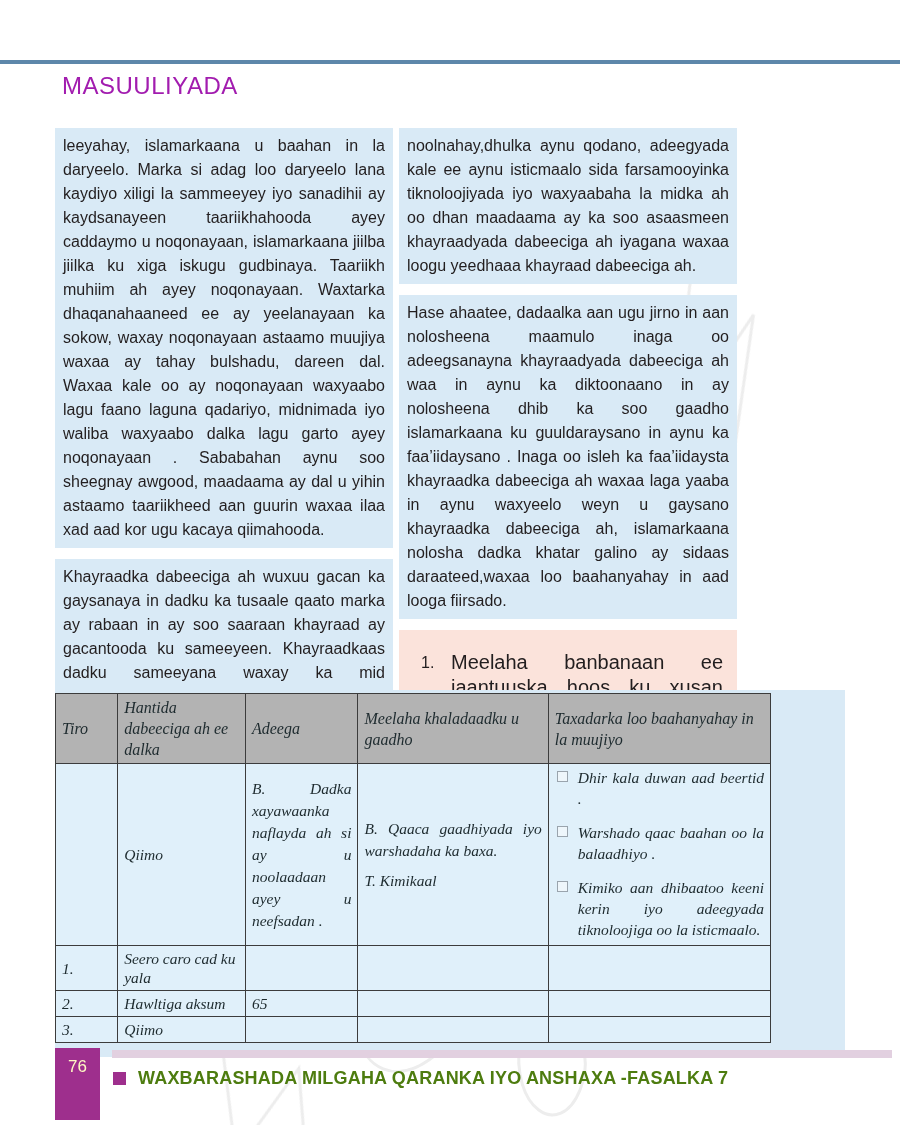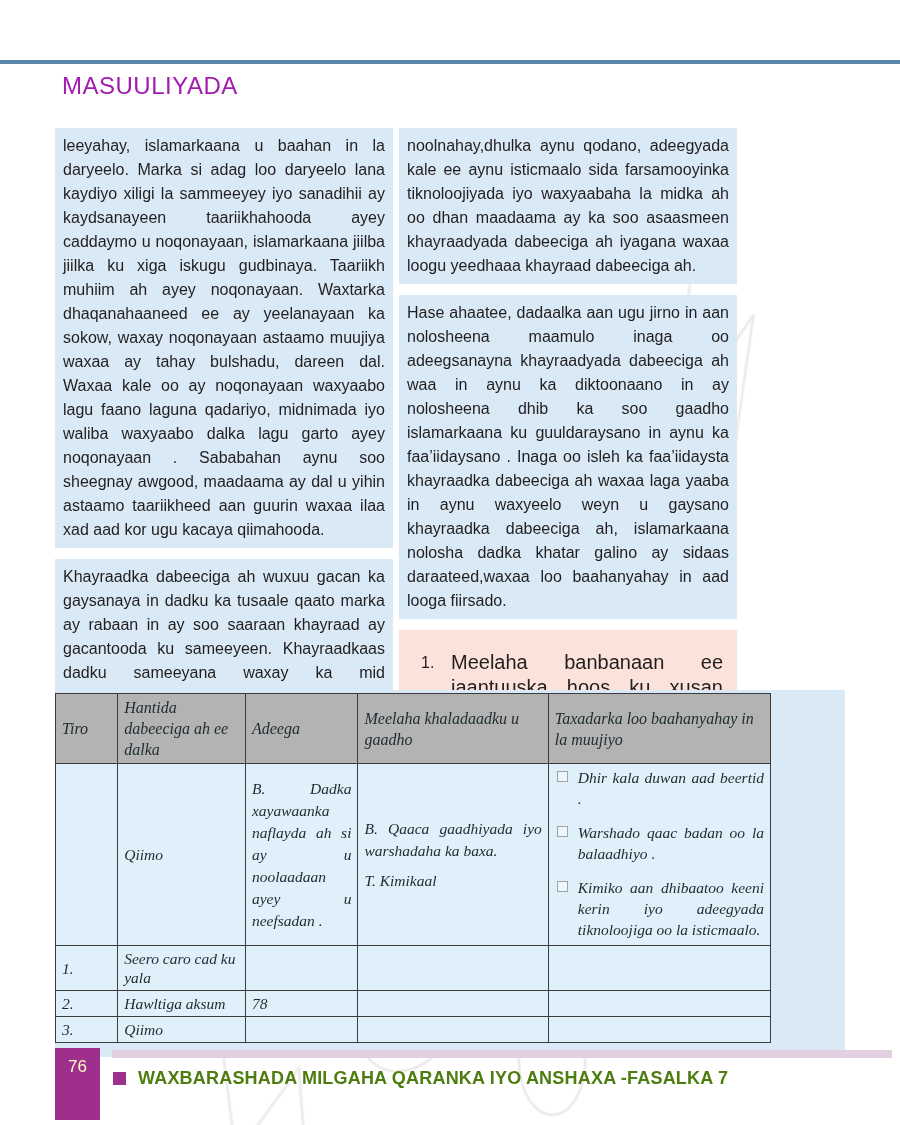--- a/index.html
+++ b/index.html
@@ -243,39 +243,39 @@
               <div class="just line-sp">B. Qaaca gaadhiyada iyo warshadaha ka baxa.</div>
               <div class="gap-top line-sp">T. Kimikaal</div>
             </td>
             <td class="cell-blue">
               <div class="bullet-item">
                 <span class="checkbox"></span>
                 <span class="bullet-text">Dhir kala duwan aad beertid .</span>
               </div>
               <div class="bullet-item">
                 <span class="checkbox"></span>
-                <span class="bullet-text">Warshado qaac badan oo la balaadhiyo .</span>
+                <span class="bullet-text">Warshado qaac baahan oo la balaadhiyo .</span>
               </div>
               <div class="bullet-item">
                 <span class="checkbox"></span>
                 <span class="bullet-text">Kimiko aan dhibaatoo keeni kerin iyo adeegyada tiknoloojiga oo la isticmaalo.</span>
               </div>
             </td>
           </tr>
           <tr class="row-small row-first">
             <td class="cell-blue v-mid">1.</td>
             <td class="cell-blue">Seero caro cad ku yala</td>
             <td class="cell-blue"></td>
             <td class="cell-blue"></td>
             <td class="cell-blue"></td>
           </tr>
           <tr class="row-small">
             <td class="cell-blue">2.</td>
             <td class="cell-blue">Hawltiga aksum</td>
-            <td class="cell-blue">78</td>
+            <td class="cell-blue">65</td>
             <td class="cell-blue"></td>
             <td class="cell-blue"></td>
           </tr>
           <tr class="row-small">
             <td class="cell-blue">3.</td>
             <td class="cell-blue">Qiimo</td>
             <td class="cell-blue"></td>
             <td class="cell-blue"></td>
             <td class="cell-blue"></td>
           </tr>

